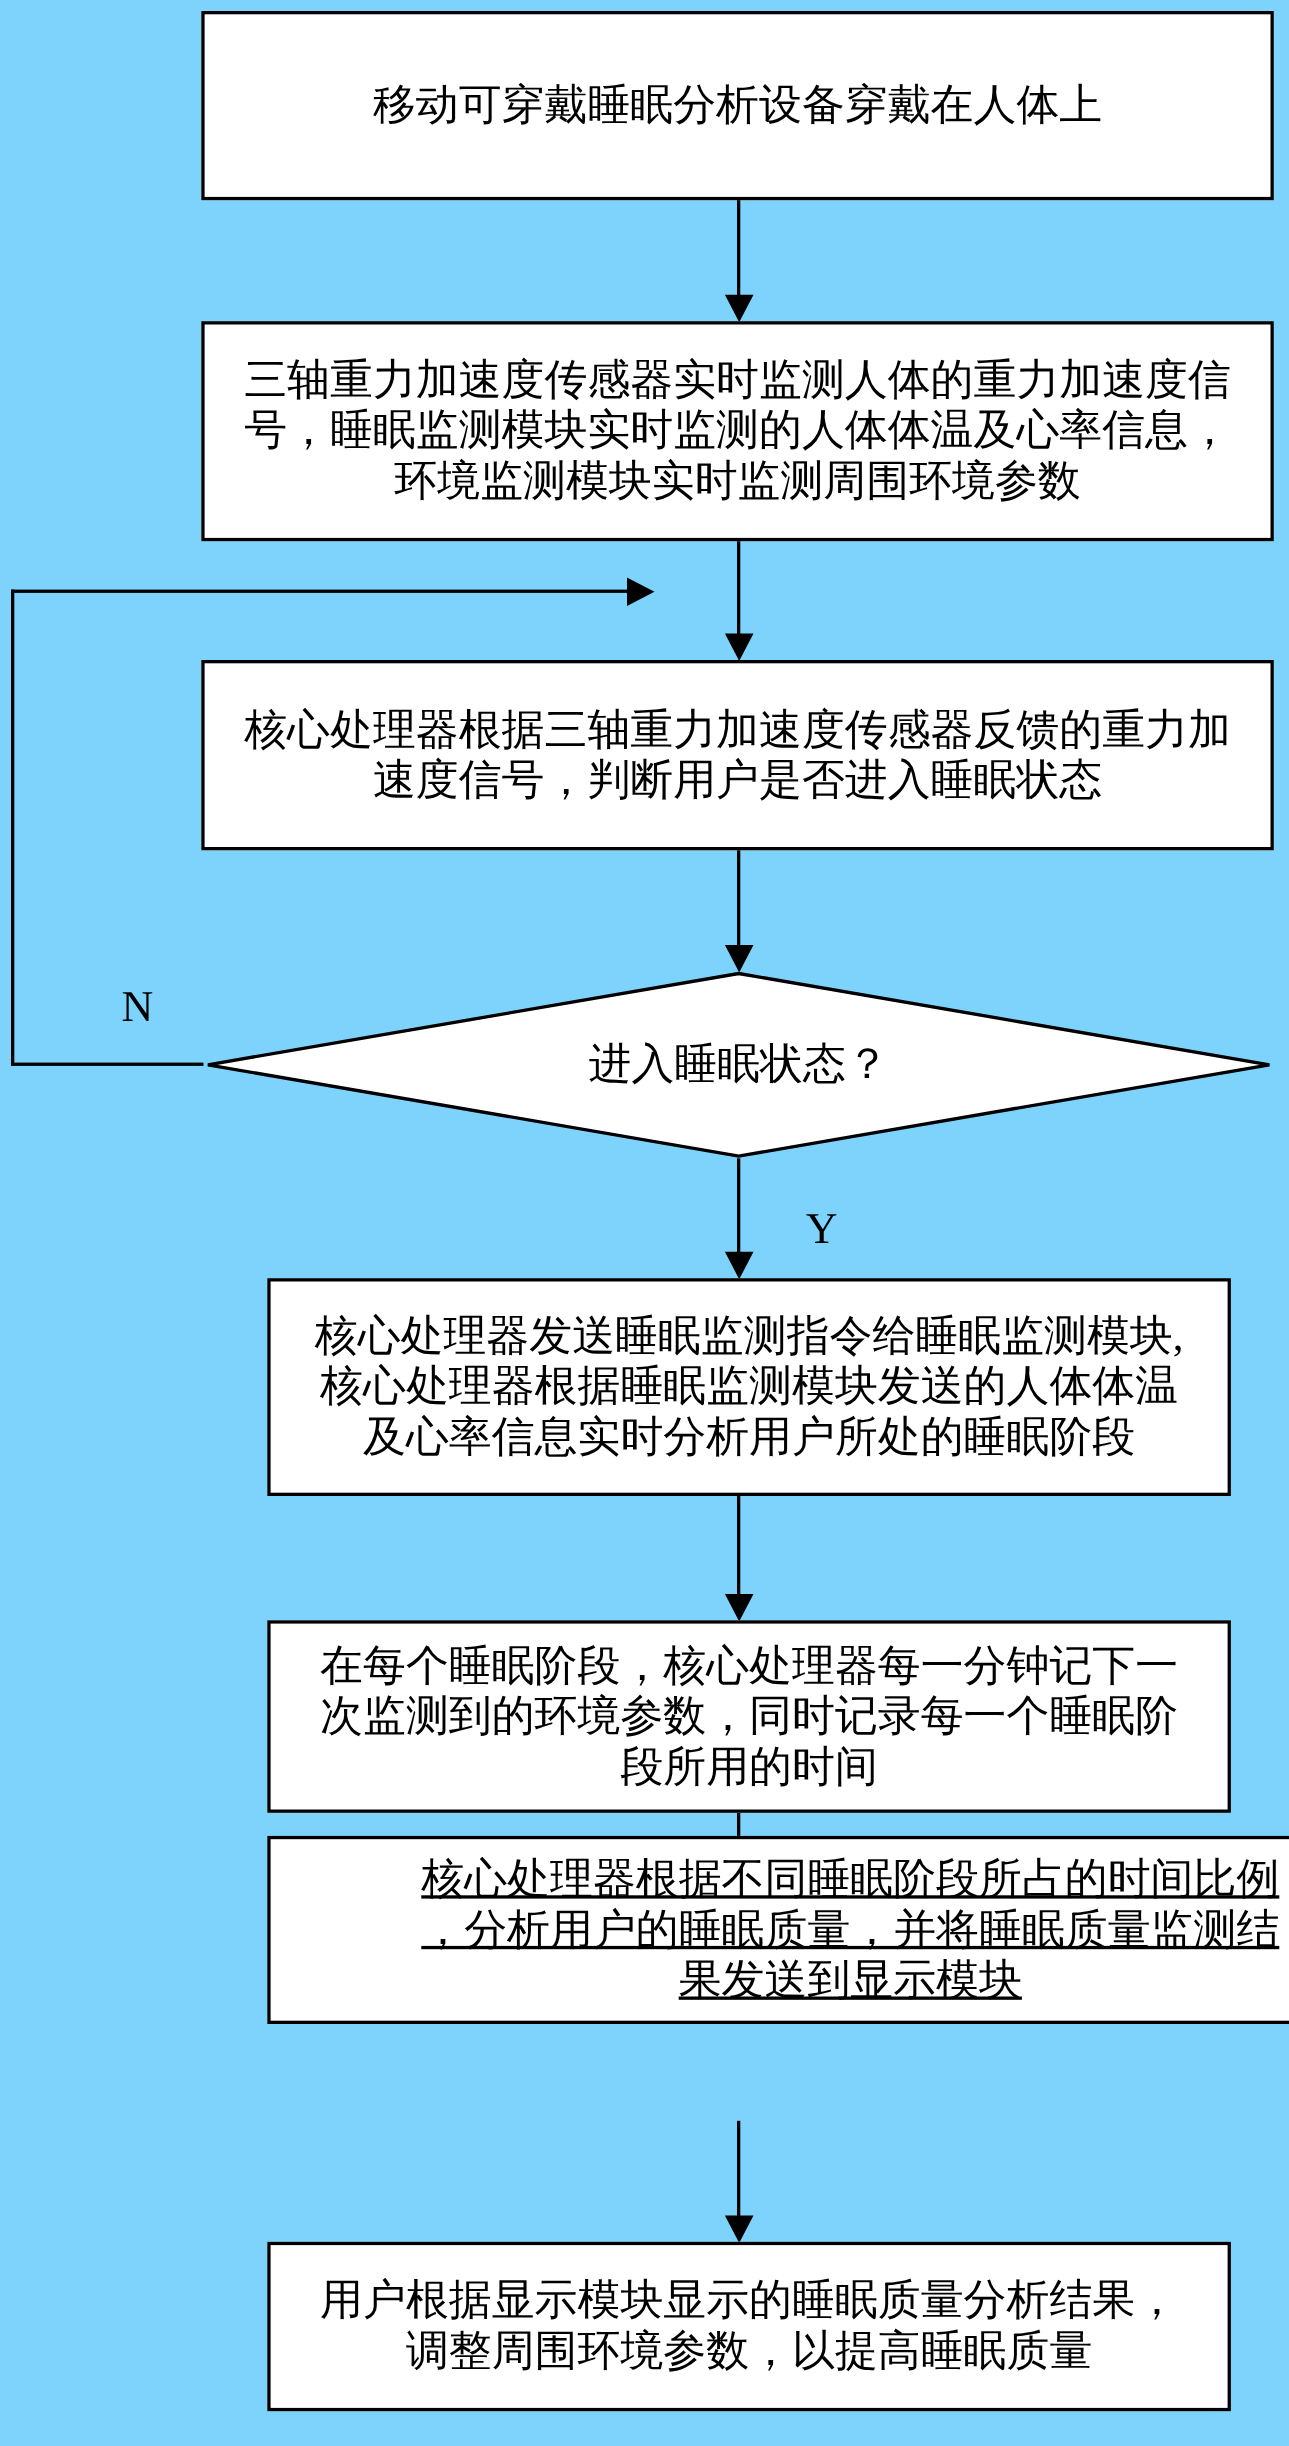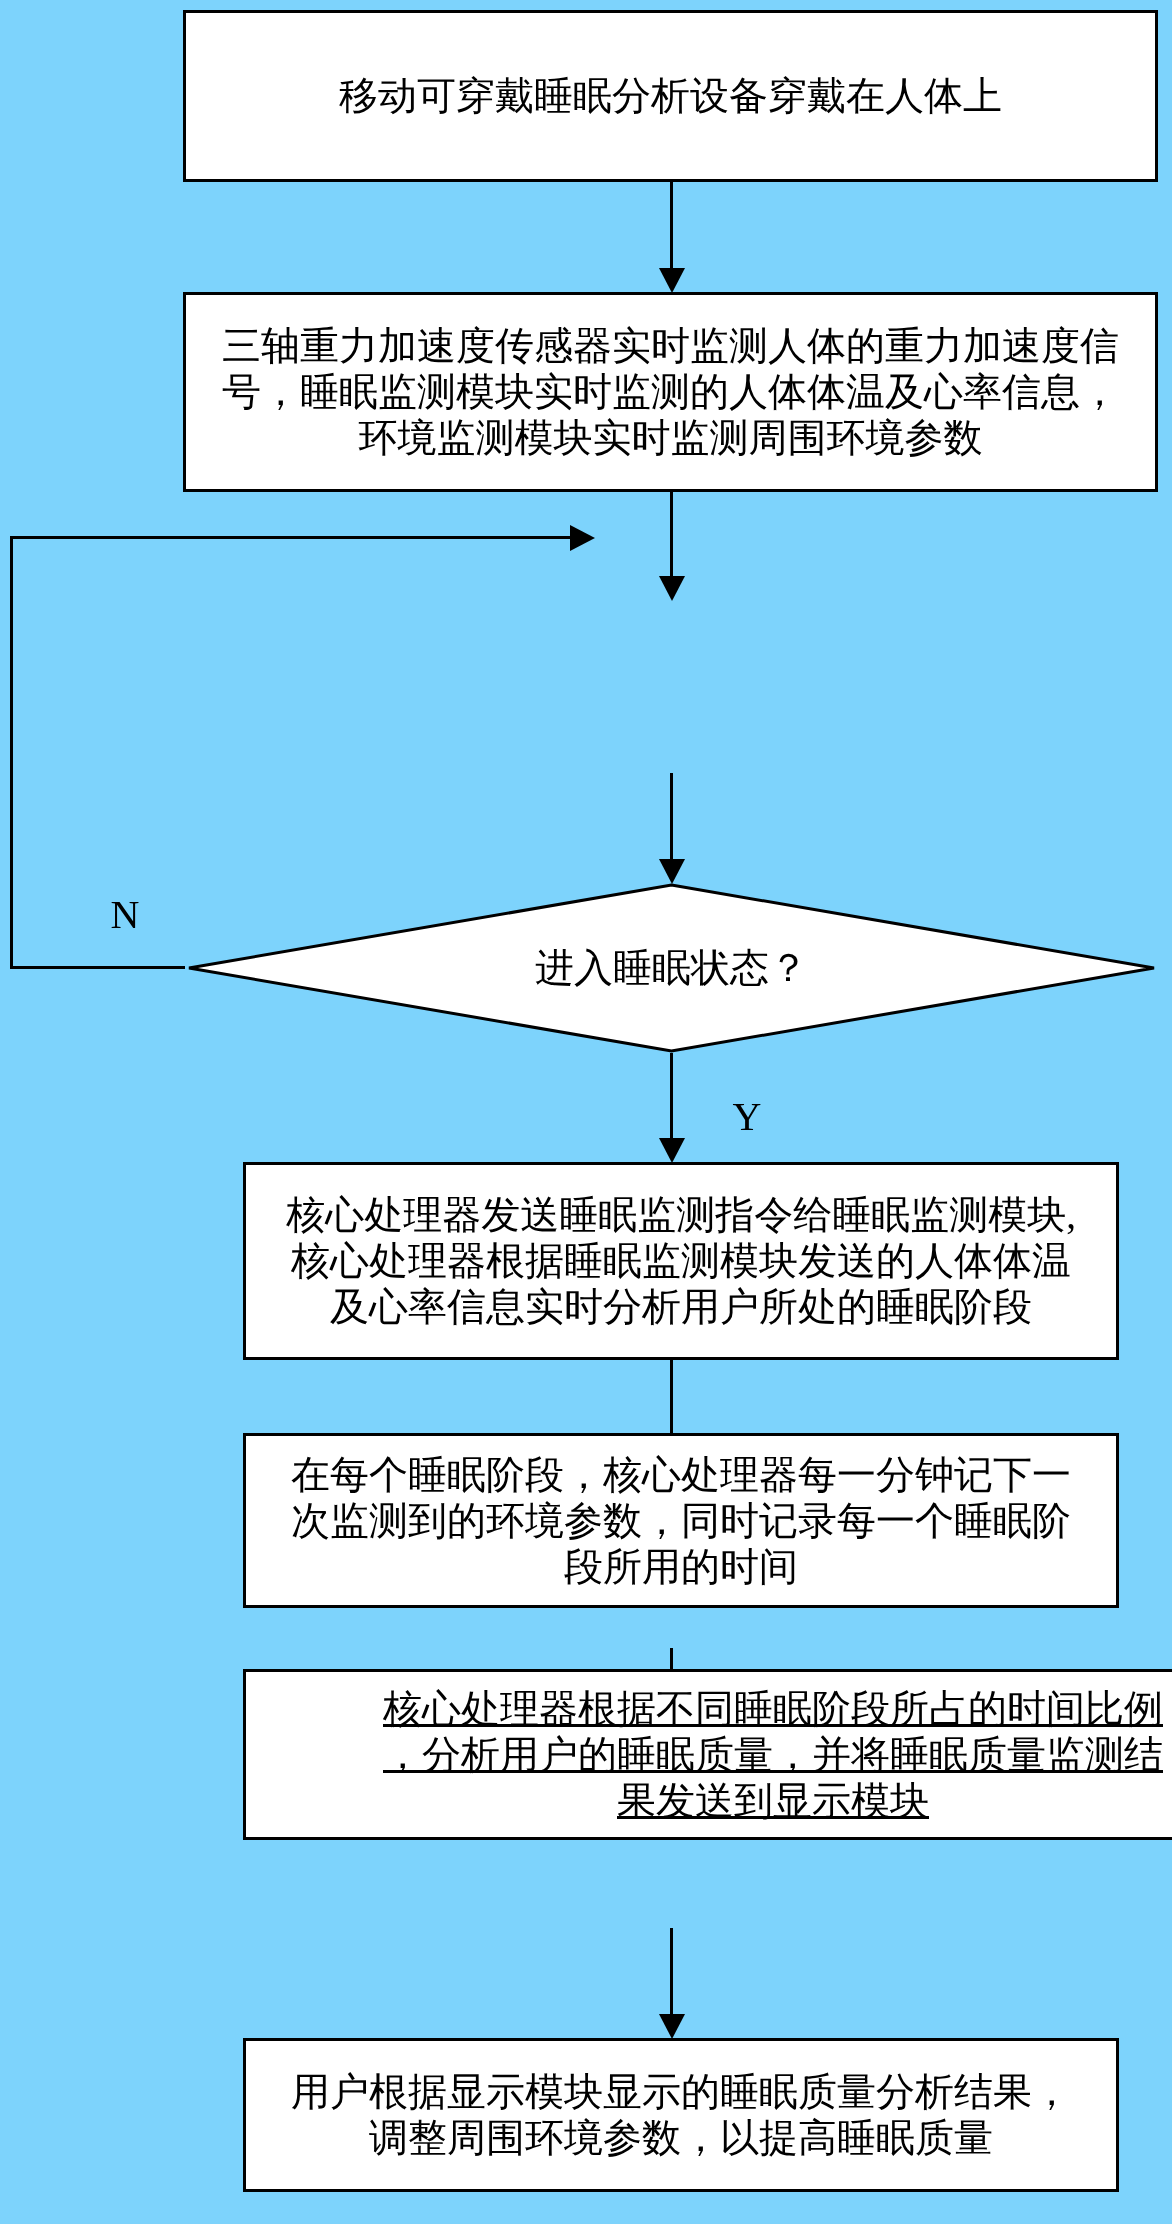--- a/index.html
+++ b/index.html
@@ -55,21 +55,21 @@
     justify-content: center;
   }
   .diamond svg { position: absolute; left: 0; top: 0; }
   .diamond .box-text { position: relative; }
 
   #b1 { left: 183px; top: 10px;   width: 975px; height: 172px; }
   #b2 { left: 183px; top: 292px;  width: 975px; height: 200px; }
   #b3 { left: 183px; top: 600px;  width: 975px; height: 173px; }
   #dm { left: 185px; top: 883px;  width: 973px; height: 170px; }
   #b4 { left: 243px; top: 1162px; width: 876px; height: 198px; }
-  #b5 { left: 243px; top: 1433px; width: 876px; height: 175px; align-items: center; }
+  #b5 { left: 243px; top: 1473px; width: 876px; height: 175px; align-items: center; }
   #b6 { left: 243px; top: 1669px; width: 1060px; height: 171px; text-decoration: underline; }
   #b7 { left: 243px; top: 2038px; width: 876px; height: 154px; }
 
   #c1 { left: 670px; top: 182px;  height: 88px; }
   #a1 { left: 659px; top: 268px; }
   #c2 { left: 670px; top: 492px;  height: 86px; }
   #a2 { left: 659px; top: 576px; }
   #c3 { left: 670px; top: 773px;  height: 88px; }
   #a3 { left: 659px; top: 859px; }
   #c4 { left: 670px; top: 1053px; height: 86px; }
@@ -102,20 +102,24 @@
 
   <div class="pbox" id="b2">
     <div class="box-text">三轴重力加速度传感器实时监测人体的重力加速度信
 号，睡眠监测模块实时监测的人体体温及心率信息，
 环境监测模块实时监测周围环境参数</div>
   </div>
 
   <div class="vline" id="c2"></div>
   <div class="arrow-down" id="a2"></div>
 
+  <div class="pbox" id="b3">
+    <div class="box-text">核心处理器根据三轴重力加速度传感器反馈的重力加
+速度信号，判断用户是否进入睡眠状态</div>
+  </div>
 
   <div class="vline" id="c3"></div>
   <div class="arrow-down" id="a3"></div>
 
   <div class="diamond" id="dm">
     <svg width="973" height="170" viewBox="0 0 973 170">
       <polygon points="486.5,2 969,85 486.5,168 4,85" fill="#ffffff" stroke="#000000" stroke-width="3"></polygon>
     </svg>
     <div class="box-text">进入睡眠状态？</div>
   </div>

